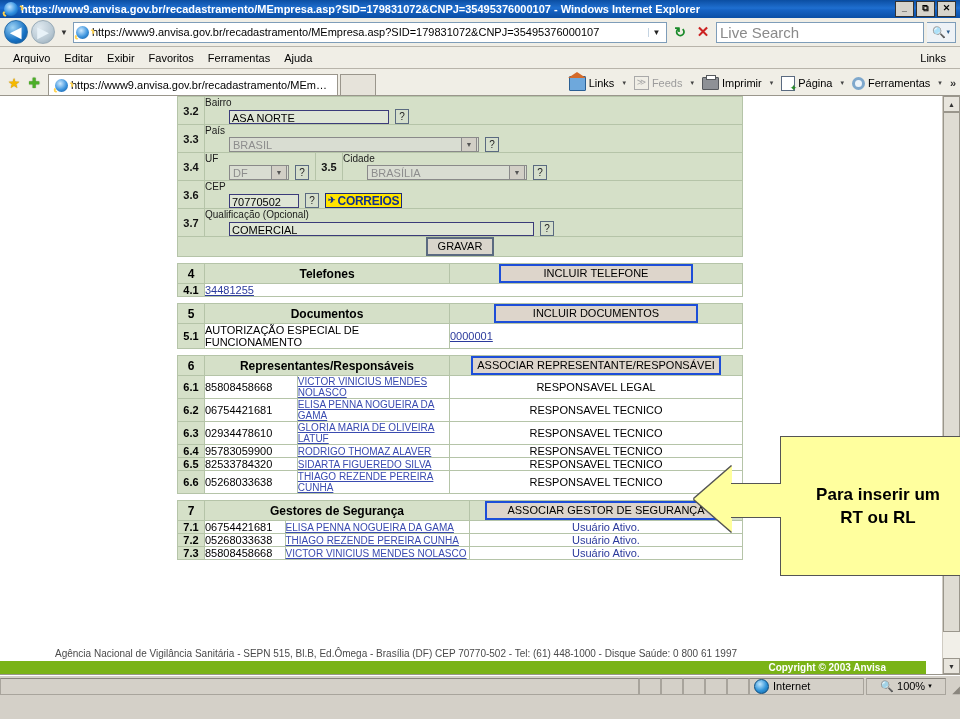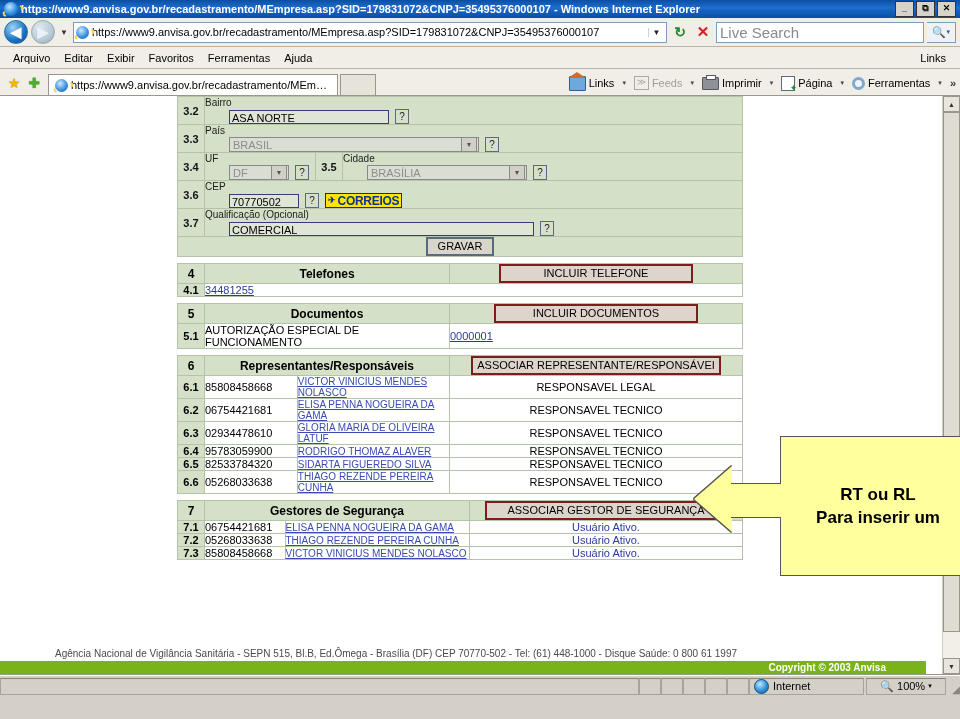--- a/index.html
+++ b/index.html
@@ -171,21 +171,21 @@
   .sec-num{
     width:26px;background:#d5e0c8;text-align:center;font-weight:bold;font-size:12px;
     border:1px solid #b5c4a8;
   }
   .sec-title{
     background:#d5e0c8;text-align:center;font-weight:bold;font-size:12px;
     padding:3px 0;border:1px solid #b5c4a8;
   }
   .sec-btncell{background:#d5e0c8;text-align:center;padding:2px 0;border:1px solid #b5c4a8;}
   .wide-btn{
-    display:inline-block;background:#ddd5cb;border:2px solid #7f1d1d;
+    display:inline-block;background:#ddd5cb;border:2px solid #1d4ed8;
     font-size:11px;color:#000;padding:1px 0;line-height:13px;text-align:center;
   }
   .rownum{
     width:26px;background:#d5e0c8;text-align:center;font-weight:bold;font-size:11px;
   }
   .cell-plain{background:#fff;padding:1px 4px;font-size:11px;}
   .cell-center{background:#fff;padding:1px 4px;font-size:11px;text-align:center;}
   a.lnk{color:#2b3a9c;text-decoration:underline;font-size:11px;cursor:pointer;text-align:right;}
   a.lnk2{color:#3a4bb0;text-decoration:underline;font-size:10px;cursor:pointer;line-height:11px;display:inline-block;}
   .usr-active{color:#2b3a9c;font-size:11px;text-align:center;}
@@ -569,22 +569,22 @@
   <div class="vscroll">
     <div class="sb-btn">▲</div>
     <div class="sb-thumb" style="top:16px;height:520px"></div>
     <div class="sb-btn" style="position:absolute;left:0;right:0;bottom:0">▼</div>
   </div>
 
   <div class="arrow-head"></div>
   <div class="arrow-tail"></div>
   <div class="callout">
     <div class="callout-text">
+      <div>Para inserir um</div>
       <div>RT ou RL</div>
-      <div>Para inserir um</div>
     </div>
   </div>
 </div>
 
 <div class="statusbar">
   <div class="sb-pane sb-main"></div>
   <div class="sb-pane sb-sm"></div>
   <div class="sb-pane sb-sm"></div>
   <div class="sb-pane sb-sm"></div>
   <div class="sb-pane sb-sm"></div>

